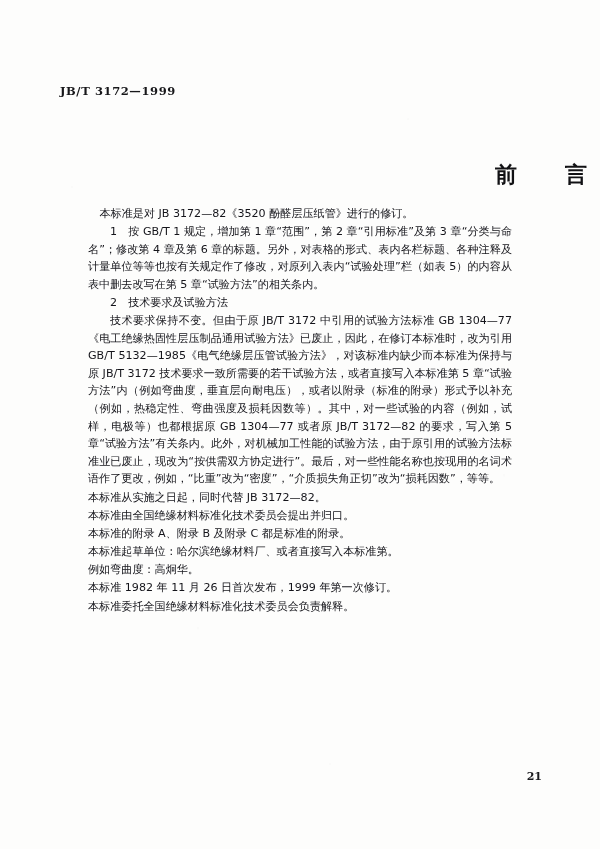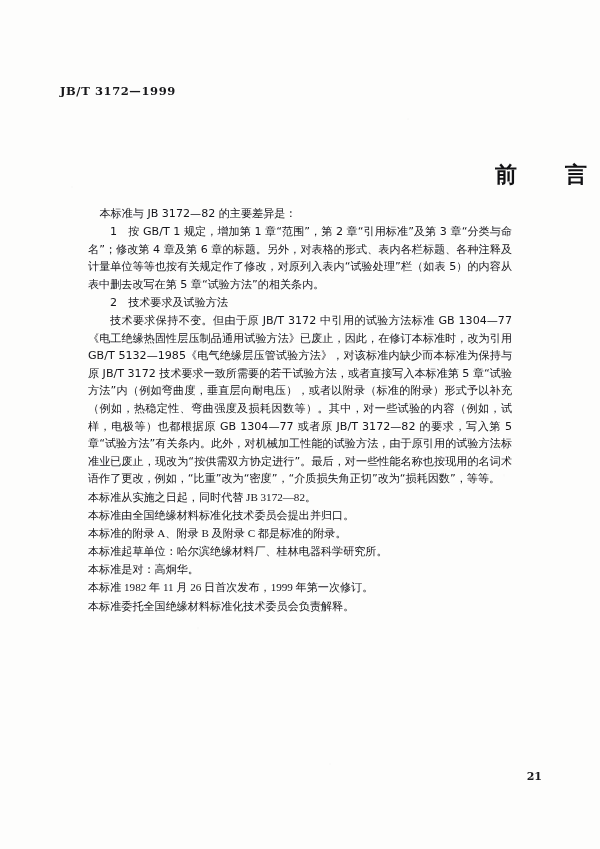--- a/index.html
+++ b/index.html
@@ -83,21 +83,20 @@
   .para.indent2 {
     text-indent: 22px;
   }
 
   .tail-list .para {
     text-indent: 0;
   }
 
   .tail-list {
     margin-top: 1px;
-    font-family: Liberation Serif, serif;
   }
 
   
   .page-number {
     position: absolute;
     right: 58px;
     top: 770px;
     font-family: "DejaVu Serif", "Liberation Serif", serif;
     font-size: 11px;
     font-weight: bold;
@@ -123,39 +122,39 @@
 
 <div class="page">
   <div class="page-inner">
 
     <div class="std-header">JB/T  3172—1999</div>
 
     <div class="doc-title">前　言</div>
 
     <div class="body-text">
 
+      <p class="para indent1">本标准是对 JB 3172—82《3520 酚醛层压纸管》进行的修订。</p>
 
-      <p class="para indent1">本标准与 JB 3172—82 的主要差异是：</p>
 
       <p class="para indent2">1　按 GB/T 1 规定，增加第 1 章“范围”，第 2 章“引用标准”及第 3 章“分类与命名”；修改第 4 章及第 6 章的标题。另外，对表格的形式、表内各栏标题、各种注释及计量单位等等也按有关规定作了修改，对原列入表内“试验处理”栏（如表 5）的内容从表中删去改写在第 5 章“试验方法”的相关条内。</p>
 
       <p class="para indent2">2　技术要求及试验方法</p>
 
       <p class="para indent2">技术要求保持不变。但由于原 JB/T 3172 中引用的试验方法标准 GB 1304—77《电工绝缘热固性层压制品通用试验方法》已废止，因此，在修订本标准时，改为引用 GB/T 5132—1985《电气绝缘层压管试验方法》，对该标准内缺少而本标准为保持与原 JB/T 3172 技术要求一致所需要的若干试验方法，或者直接写入本标准第 5 章“试验方法”内（例如弯曲度，垂直层向耐电压），或者以附录（标准的附录）形式予以补充（例如，热稳定性、弯曲强度及损耗因数等）。其中，对一些试验的内容（例如，试样，电极等）也都根据原 GB 1304—77 或者原 JB/T 3172—82 的要求，写入第 5 章“试验方法”有关条内。此外，对机械加工性能的试验方法，由于原引用的试验方法标准业已废止，现改为“按供需双方协定进行”。最后，对一些性能名称也按现用的名词术语作了更改，例如，“比重”改为“密度”，“介质损失角正切”改为“损耗因数”，等等。</p>
 
       <div class="tail-list">
         <p class="para indent1">本标准从实施之日起，同时代替 JB 3172—82。</p>
 
         <p class="para indent1">本标准由全国绝缘材料标准化技术委员会提出并归口。</p>
 
         <p class="para indent1">本标准的附录 A、附录 B 及附录 C 都是标准的附录。</p>
 
-        <p class="para indent1">本标准起草单位：哈尔滨绝缘材料厂、桂林电器科学研究所。</p>
+        <p class="para indent1">本标准起草单位：哈尔滨绝缘材料厂、或者直接写入本标准第。</p>
 
-        <p class="para indent1">本标准是对：高炯华。</p>
+        <p class="para indent1">例如弯曲度：高炯华。</p>
 
         <p class="para indent1">本标准 1982 年 11 月 26 日首次发布，1999 年第一次修订。</p>
 
         <p class="para indent1">本标准委托全国绝缘材料标准化技术委员会负责解释。</p>
       </div>
 
     </div>
 
     <div class="page-number">21</div>
 

